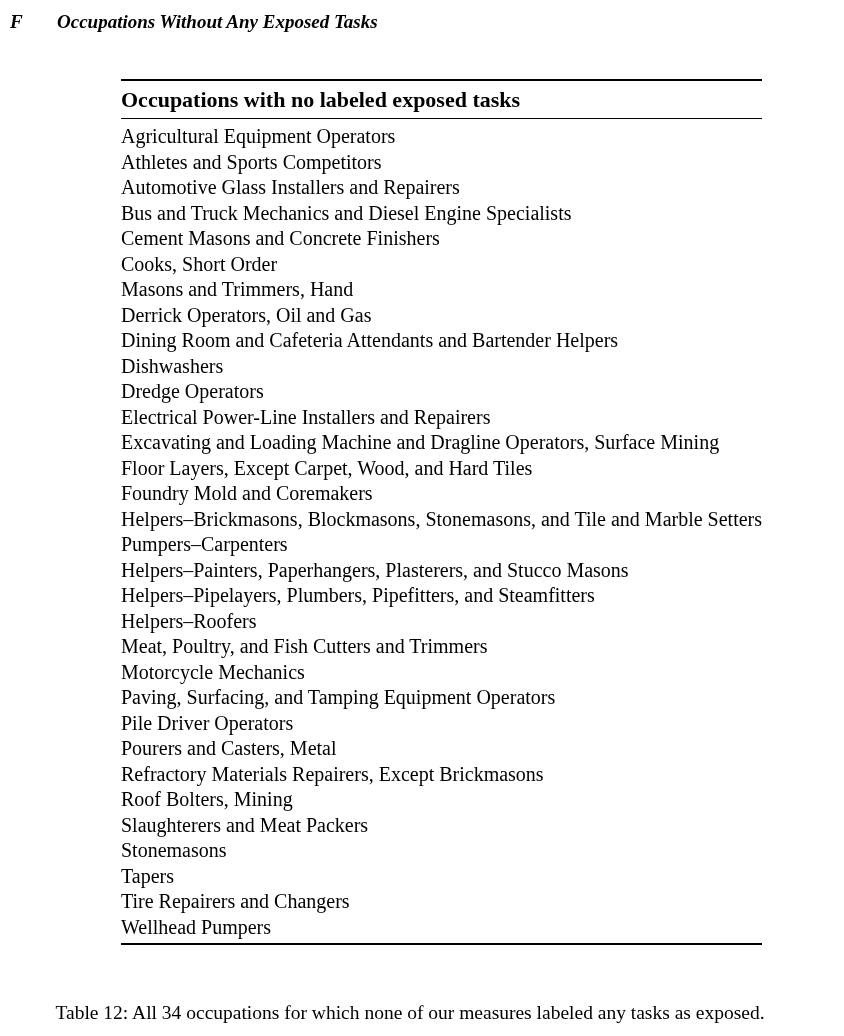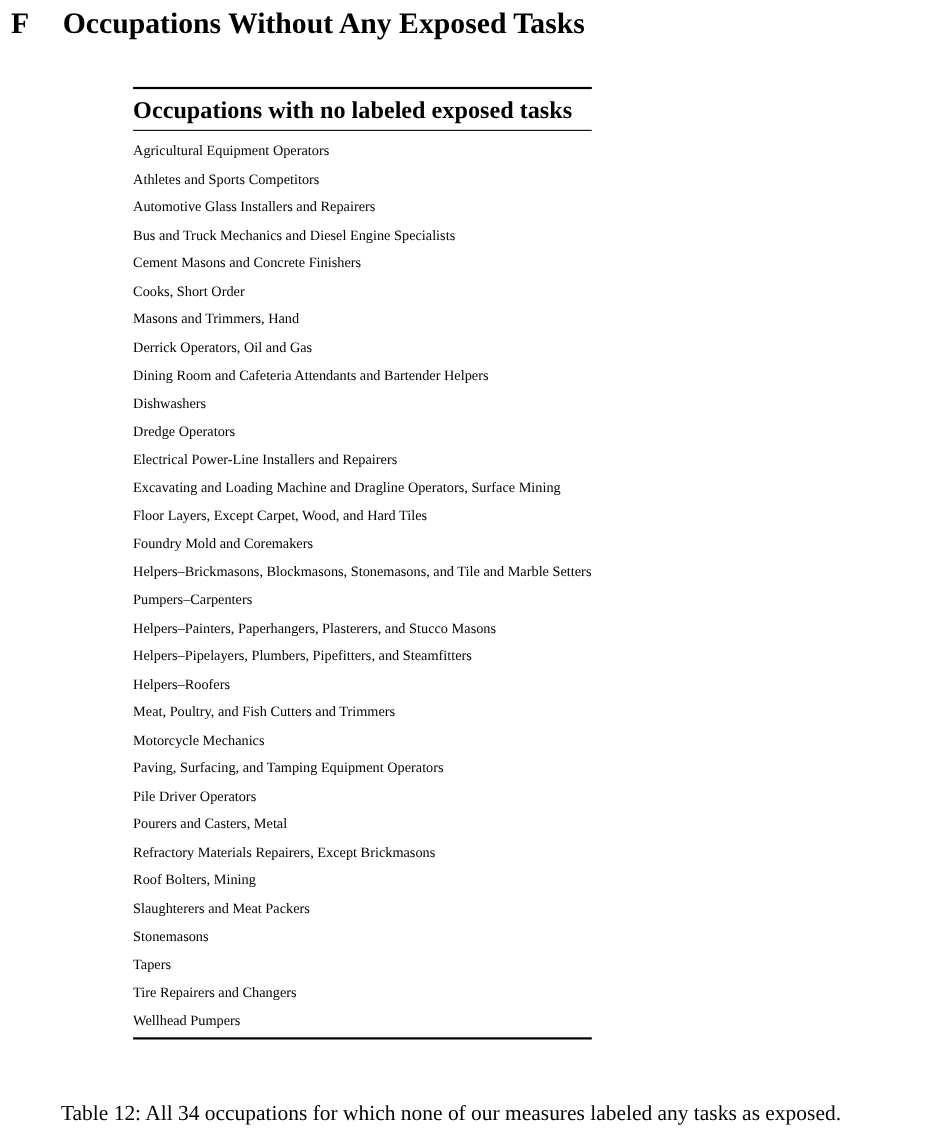--- a/index.html
+++ b/index.html
@@ -15,23 +15,24 @@
     color: #000000;
     overflow: hidden;
   }
 
   
   .section-heading {
     position: absolute;
     top: 5px;
     left: 10px;
     font-weight: bold;
-    font-size: 27px;
+    font-size: 19px;
     line-height: 33px;
     white-space: nowrap;
+    font-style: italic;
   }
   .section-heading .sec-label {
     display: inline-block;
     width: 47px;
   }
 
   
   .occ-table {
     position: absolute;
     left: 121px;
@@ -45,21 +46,21 @@
     font-size: 22px;
     line-height: 26px;
     padding: 6px 0 5px 0;
     border-bottom: 1px solid #000000;
     white-space: nowrap;
   }
   .occ-table .tbody {
     padding: 5px 0 3px 0;
   }
   .occ-table .row {
-    font-size: 13px;
+    font-size: 20px;
     line-height: 25.5px;
     white-space: nowrap;
   }
 
   
   .table-caption {
     position: absolute;
     top: 1000px;
     left: 0;
     width: 820px;

